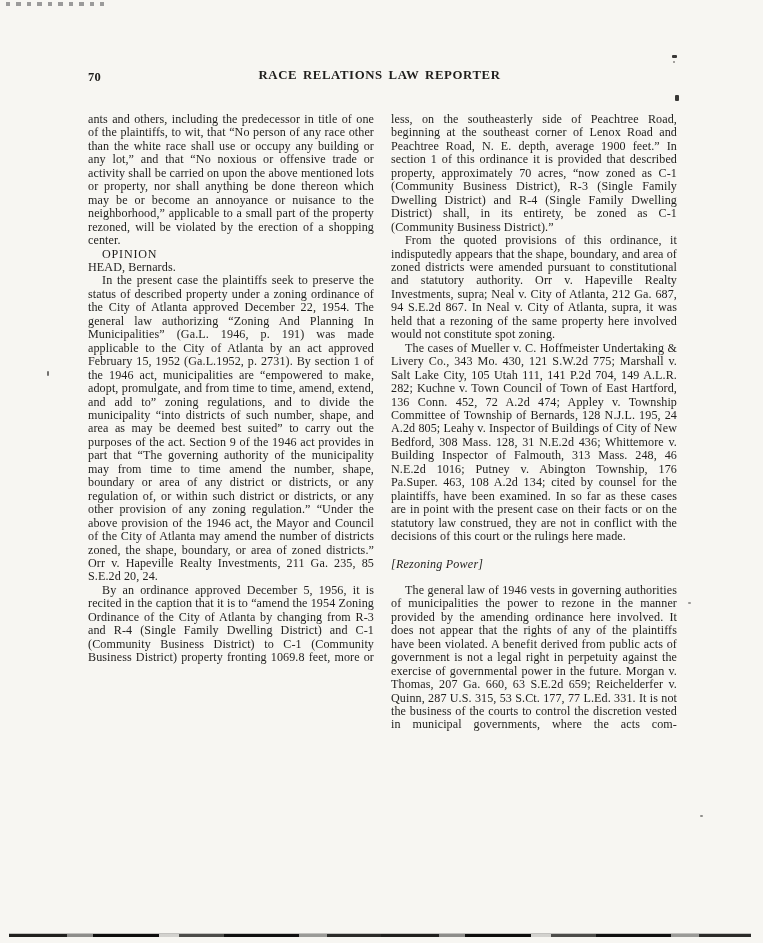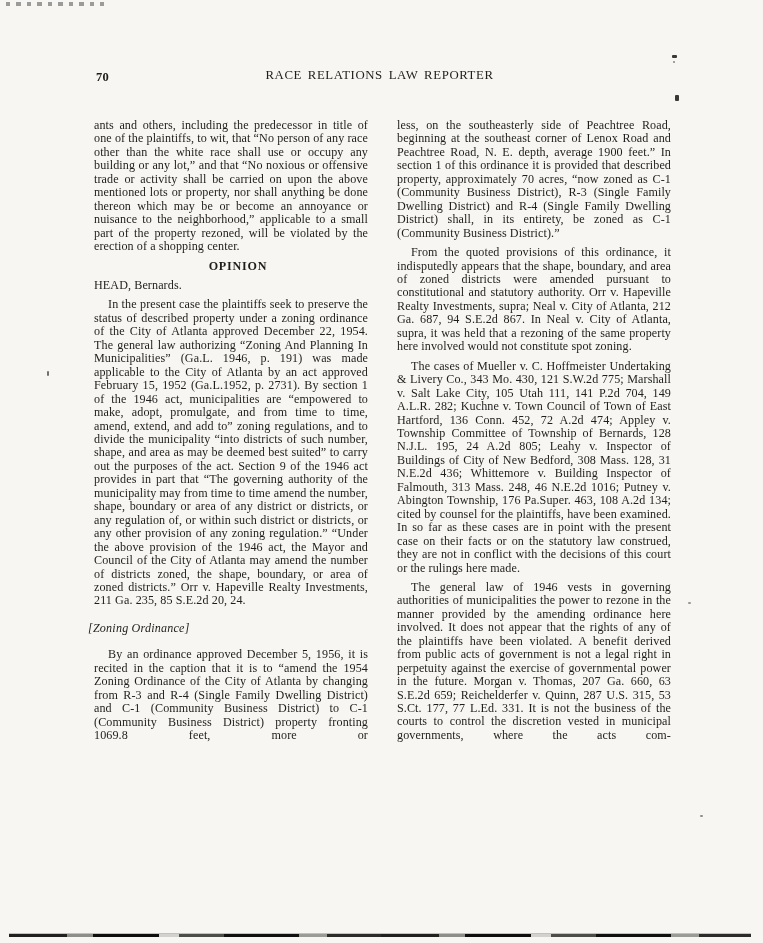--- a/index.html
+++ b/index.html
@@ -36,56 +36,55 @@
     border-radius: 1px;
   }
   
   .header {
     position: absolute;
     top: 68px; left: 88px; right: 86px;
     height: 18px;
   }
   .page-number {
     position: absolute;
-    left: 8px; top: 2px;
+    left: 0; top: 2px;
     font-size: 12.5px;
     font-weight: 700;
     letter-spacing: .3px;
   }
   .running-title {
     position: absolute;
     left: 8px; right: 14px; top: 0;
     text-align: center;
     font-size: 12.8px;
-    font-weight: 400;
+    font-weight: 700;
     letter-spacing: .6px;
     word-spacing: 2px;
   }
   
   .columns {
     position: absolute;
     top: 113px; left: 88px;
     width: 590px;
     display: flex;
     gap: 17px;
   }
   .col {
     width: 286px;
     font-size: 12.1px;
     line-height: 13.45px;
     text-align: justify;
     text-justify: inter-word;
     letter-spacing: .1px;
   }
-  .col p { margin: 6px; text-indent: 14px; }
+  .col p { margin: 0; text-indent: 14px; }
   .col p.no-indent { text-indent: 0; }
   .col p.cont-end { text-align-last: justify; }
   .h-center {
-    text-align: center;
-    font-weight: 700;
+    font-weight: 400;
     letter-spacing: .8px;
     margin: 11px 0 12px;
   }
   .byline { margin: 0 0 5px; text-indent: 0 !important; }
   .bracket-head {
     font-style: italic;
     text-indent: 0 !important;
     margin: 14px 0 13px !important;
     letter-spacing: .2px;
   }
@@ -107,24 +106,24 @@
   <div class="running-title">RACE RELATIONS LAW REPORTER</div>
 </div>
 
 <div class="columns">
 
   <div class="col">
     <p class="no-indent">ants and others, including the predecessor in title of one of the plaintiffs, to wit, that “No person of any race other than the white race shall use or occupy any building or any lot,” and that “No noxious or offensive trade or activity shall be carried on upon the above mentioned lots or property, nor shall anything be done thereon which may be or become an annoyance or nuisance to the neighborhood,” applicable to a small part of the property rezoned, will be violated by the erection of a shopping center.</p>
     <p class="h-center">OPINION</p>
     <p class="byline">HEAD, Bernards.</p>
     <p>In the present case the plaintiffs seek to preserve the status of described property under a zoning ordinance of the City of Atlanta approved December 22, 1954.  The general law authorizing “Zoning And Planning In Municipalities” (Ga.L. 1946, p. 191) was made applicable to the City of Atlanta by an act approved February 15, 1952 (Ga.L.1952, p. 2731).  By section 1 of the 1946 act, municipalities are “empowered to make, adopt, promulgate, and from time to time, amend, extend, and add to” zoning regulations, and to divide the municipality “into districts of such number, shape, and area as may be deemed best suited” to carry out the purposes of the act.  Section 9 of the 1946 act provides in part that “The governing authority of the municipality may from time to time amend the number, shape, boundary or area of any district or districts, or any regulation of, or within such district or districts, or any other provision of any zoning regulation.”  “Under the above provision of the 1946 act, the Mayor and Council of the City of Atlanta may amend the number of districts zoned, the shape, boundary, or area of zoned districts.”  Orr v. Hapeville Realty Investments, 211 Ga. 235, 85 S.E.2d 20, 24.</p>
-    <p class="bracket-head">[Zoning Ordinance]</p>
     <p class="cont-end">By an ordinance approved December 5, 1956, it is recited in the caption that it is to “amend the 1954 Zoning Ordinance of the City of Atlanta by changing from R-3 and R-4 (Single Family Dwelling District) and C-1 (Community Business District) to C-1 (Community Business District) property fronting 1069.8 feet, more or</p>
   </div>
 
   <div class="col">
     <p class="no-indent">less, on the southeasterly side of Peachtree Road, beginning at the southeast corner of Lenox Road and Peachtree Road, N. E. depth, average 1900 feet.”  In section 1 of this ordinance it is provided that described property, approximately 70 acres, “now zoned as C-1 (Community Business District), R-3 (Single Family Dwelling District) and R-4 (Single Family Dwelling District) shall, in its entirety, be zoned as C-1 (Community Business District).”</p>
     <p>From the quoted provisions of this ordinance, it indisputedly appears that the shape, boundary, and area of zoned districts were amended pursuant to constitutional and statutory authority.  Orr v. Hapeville Realty Investments, supra; Neal v. City of Atlanta, 212 Ga. 687, 94 S.E.2d 867.  In Neal v. City of Atlanta, supra, it was held that a rezoning of the same property here involved would not constitute spot zoning.</p>
     <p>The cases of Mueller v. C. Hoffmeister Undertaking &amp; Livery Co., 343 Mo. 430, 121 S.W.2d 775; Marshall v. Salt Lake City, 105 Utah 111, 141 P.2d 704, 149 A.L.R. 282; Kuchne v. Town Council of Town of East Hartford, 136 Conn. 452, 72 A.2d 474; Appley v. Township Committee of Township of Bernards, 128 N.J.L. 195, 24 A.2d 805; Leahy v. Inspector of Buildings of City of New Bedford, 308 Mass. 128, 31 N.E.2d 436; Whittemore v. Building Inspector of Falmouth, 313 Mass. 248, 46 N.E.2d 1016; Putney v. Abington Township, 176 Pa.Super. 463, 108 A.2d 134; cited by counsel for the plaintiffs, have been examined.  In so far as these cases are in point with the present case on their facts or on the statutory law construed, they are not in conflict with the decisions of this court or the rulings here made.</p>
+    <p class="bracket-head">[Rezoning Power]</p>
     <p class="cont-end">The general law of 1946 vests in governing authorities of municipalities the power to rezone in the manner provided by the amending ordinance here involved.  It does not appear that the rights of any of the plaintiffs have been violated.  A benefit derived from public acts of government is not a legal right in perpetuity against the exercise of governmental power in the future.  Morgan v. Thomas, 207 Ga. 660, 63 S.E.2d 659; Reichelderfer v. Quinn, 287 U.S. 315, 53 S.Ct. 177, 77 L.Ed. 331.  It is not the business of the courts to control the discretion vested in municipal governments, where the acts com-</p>
   </div>
 
 </div>
 
 </body></html>

